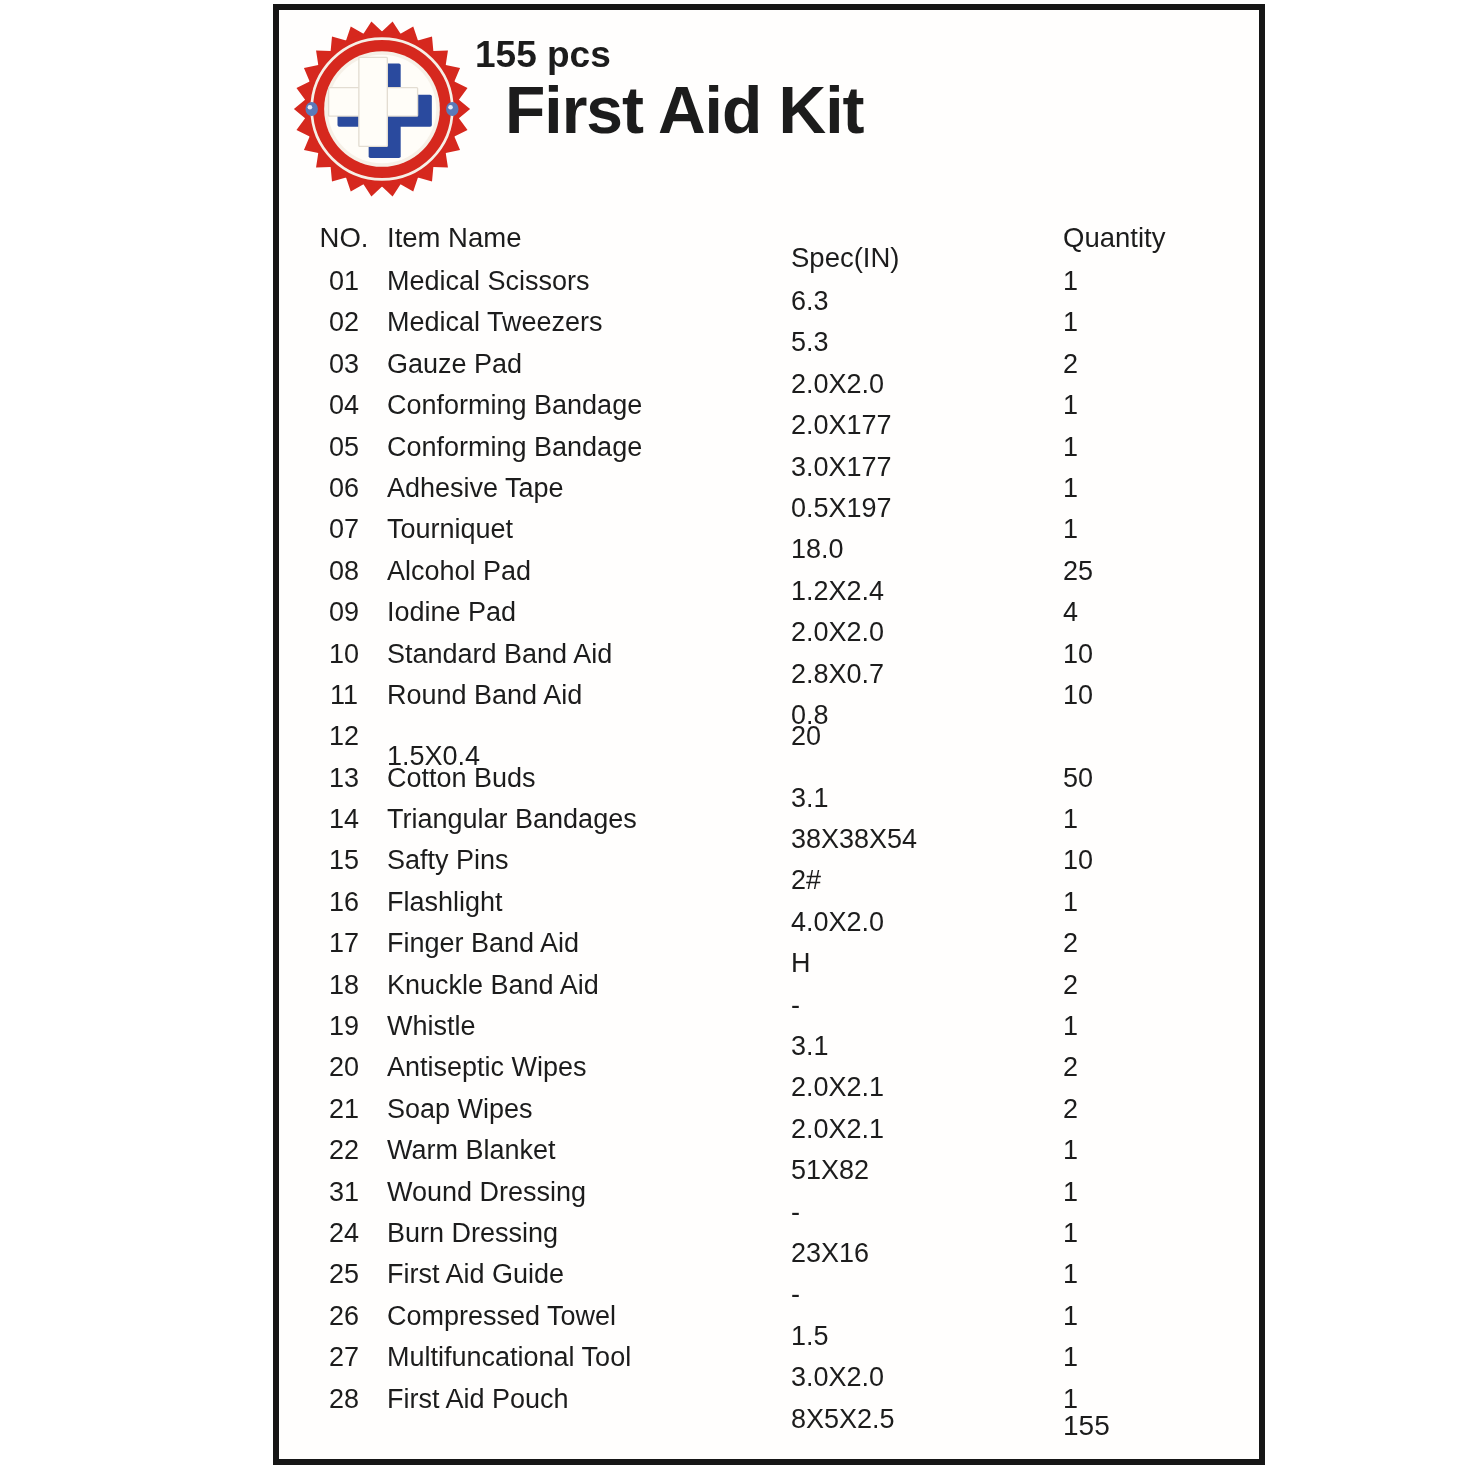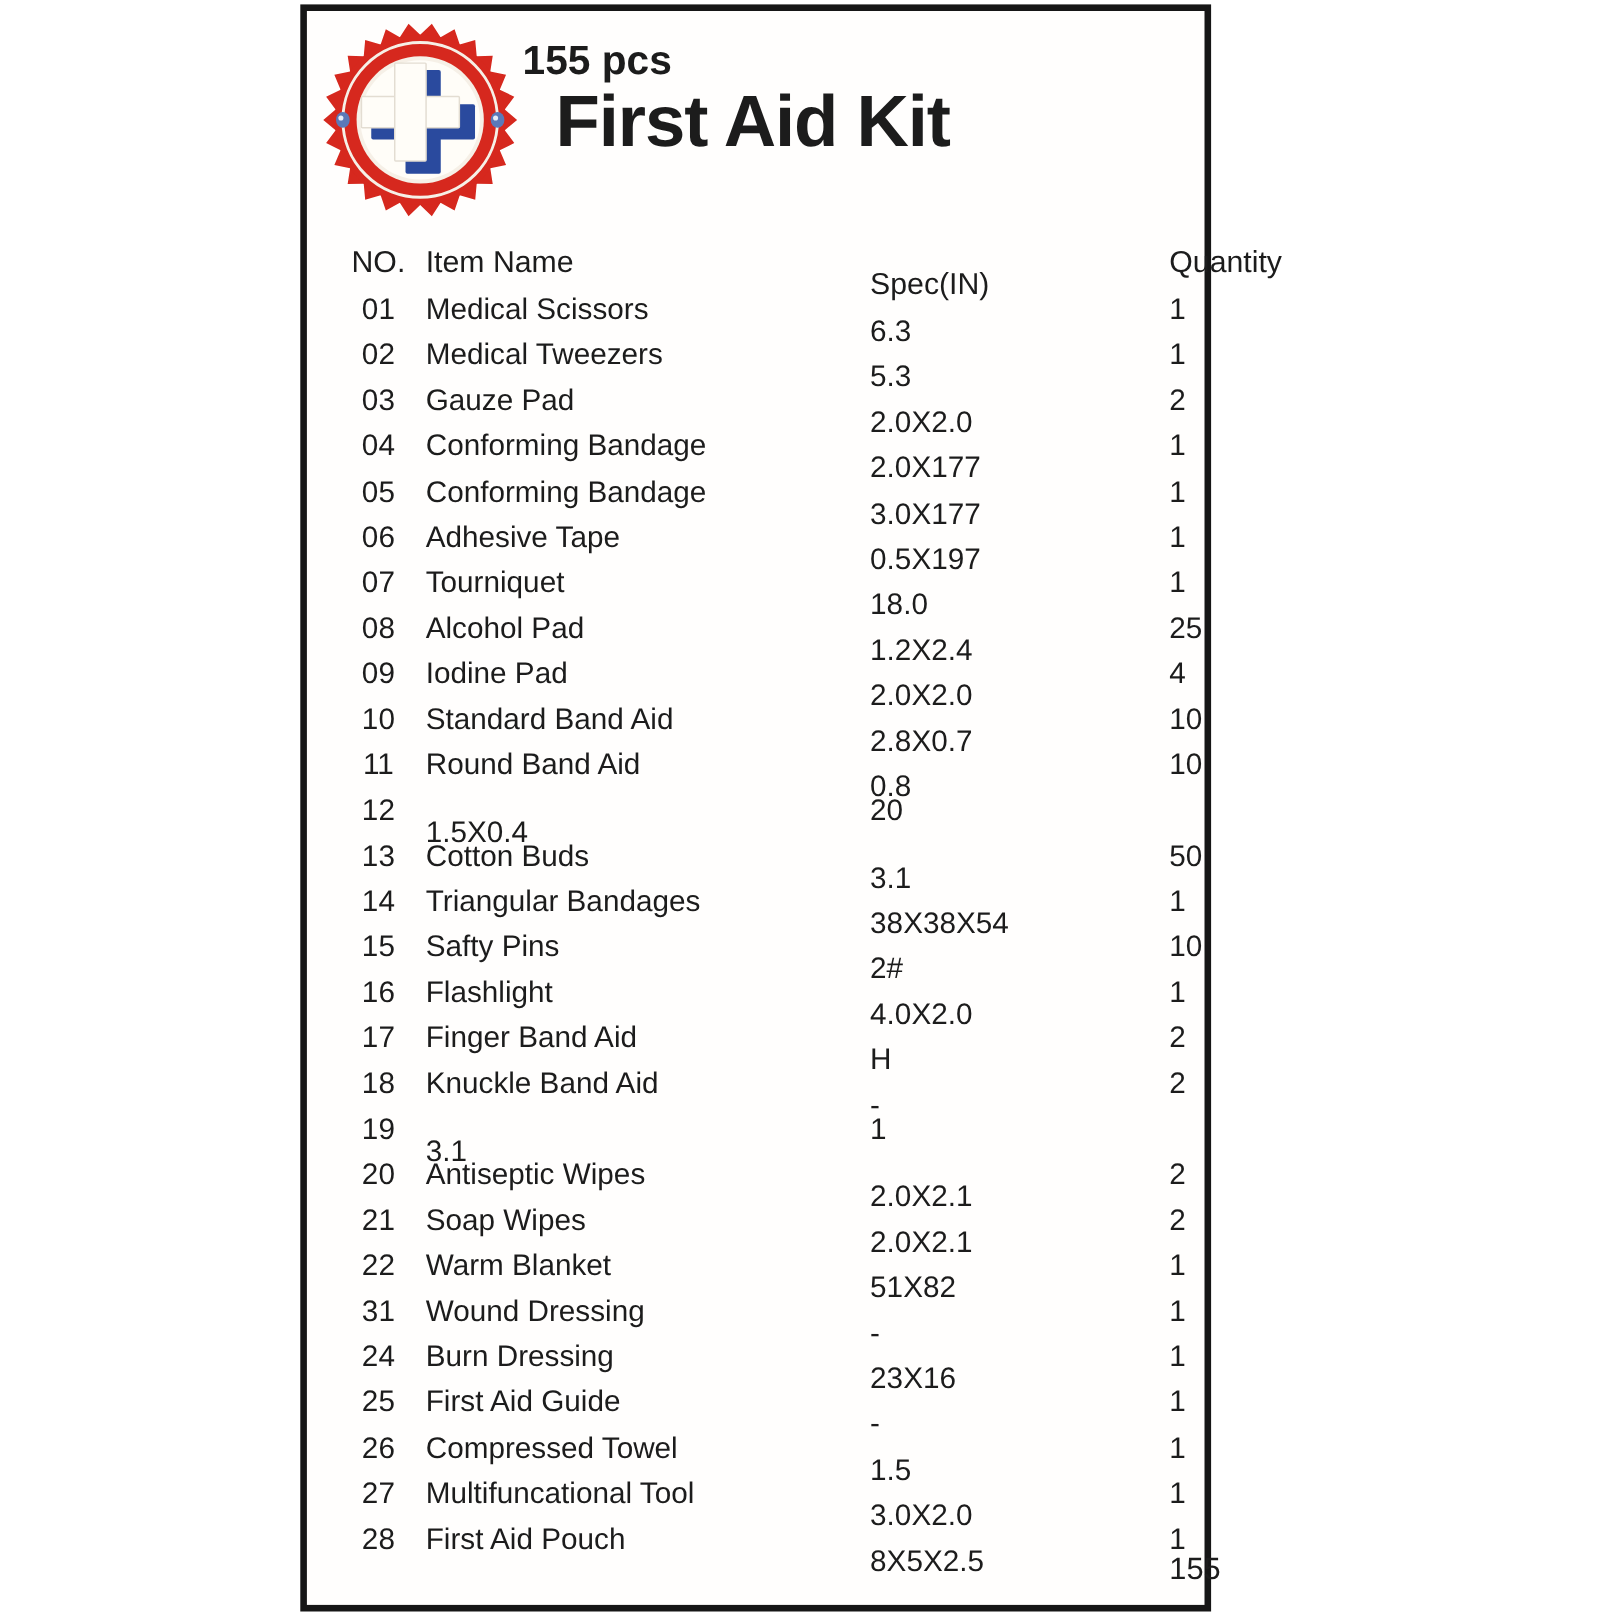--- a/index.html
+++ b/index.html
@@ -9,21 +9,21 @@
     height: 1471px;
     background: #ffffff;
     font-family: "Liberation Sans", sans-serif;
     color: #1c1c1c;
     -webkit-font-smoothing: antialiased;
   }
   .sheet {
     position: absolute;
     left: 273px;
     top: 4px;
-    width: 828px;
+    width: 992px;
     height: 1461px;
     box-sizing: border-box;
     border: 6px solid #161616;
     background: #fffefd;
   }
   
   .logo {
     position: absolute;
     left: 14px;
     top: 10px;
@@ -237,20 +237,21 @@
 
   <div class="trow">
     <span class="col-no">18</span>
     <span class="col-name">Knuckle Band Aid</span>
     <span class="col-spec">-</span>
     <span class="col-qty">2</span>
   </div>
 
   <div class="trow">
     <span class="col-no">19</span>
+    <span class="col-name">Whistle</span>
     <span class="col-spec">3.1</span>
     <span class="col-qty">1</span>
   </div>
 
   <div class="trow">
     <span class="col-no">20</span>
     <span class="col-name">Antiseptic Wipes</span>
     <span class="col-spec">2.0X2.1</span>
     <span class="col-qty">2</span>
   </div>

